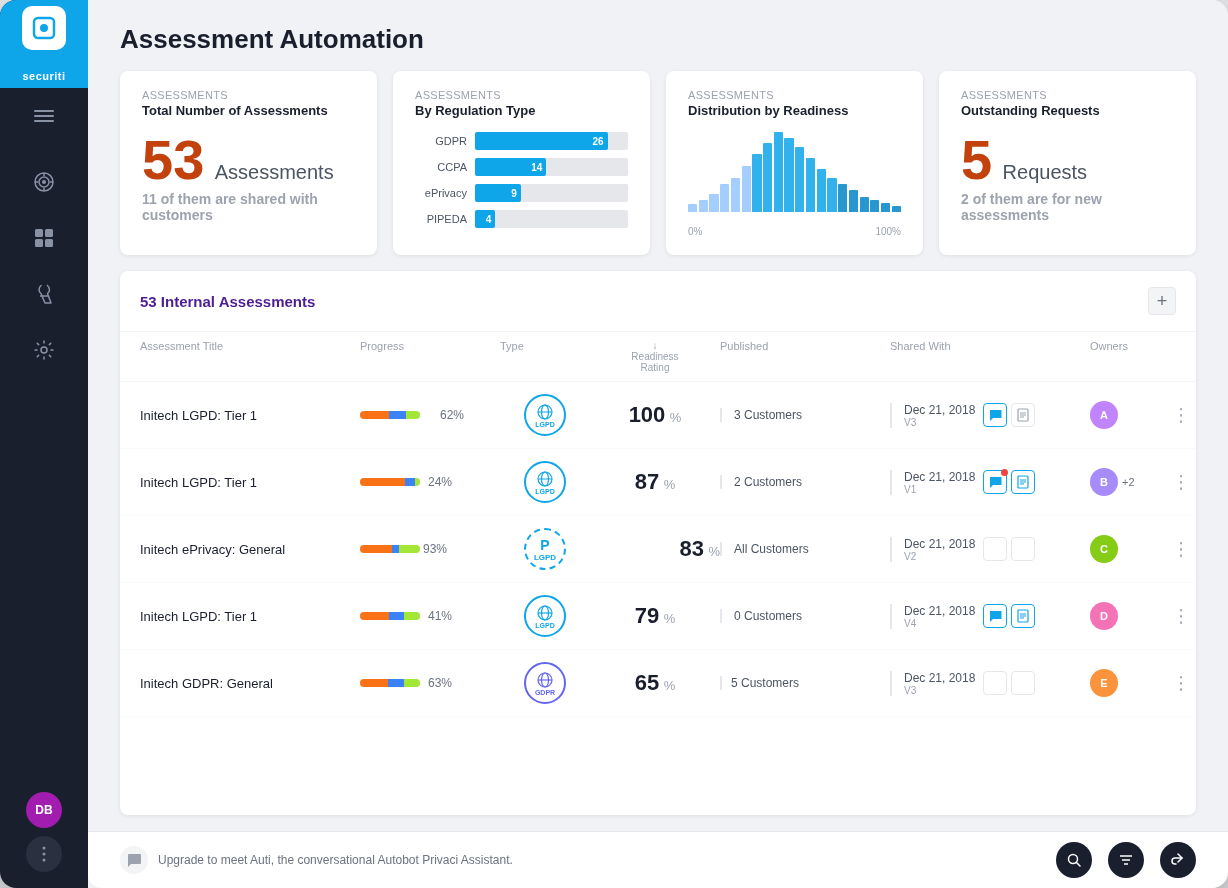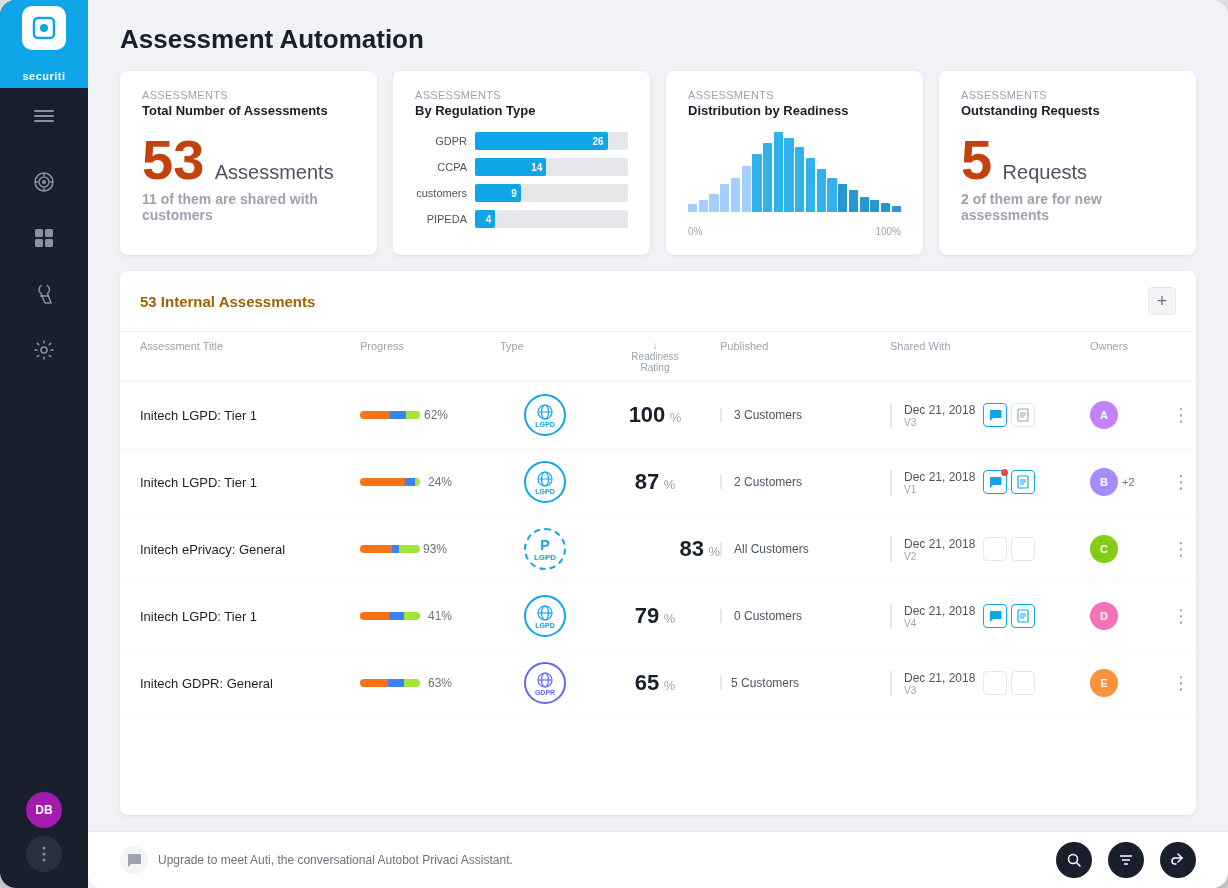--- a/index.html
+++ b/index.html
@@ -259,21 +259,21 @@
       display: flex;
       align-items: center;
       justify-content: space-between;
       padding: 16px 20px;
       border-bottom: 1px solid #f3f4f6;
     }
 
     .table-title {
       font-size: 15px;
       font-weight: 600;
-      color: #a16207;
+      color: #4c1d95;
     }
 
     .add-btn {
       width: 28px;
       height: 28px;
       background: #f3f4f6;
       border: 1px solid #e5e7eb;
       border-radius: 4px;
       display: flex;
       align-items: center;
@@ -471,21 +471,21 @@
   </div>
             <div class="reg-bar-row">
     <span class="reg-bar-label">CCPA</span>
     <div class="reg-bar-track">
       <div class="reg-bar-fill" style="width:46.666666666666664%">
         <span class="reg-bar-value">14</span>
       </div>
     </div>
   </div>
             <div class="reg-bar-row">
-    <span class="reg-bar-label">customers</span>
+    <span class="reg-bar-label">ePrivacy</span>
     <div class="reg-bar-track">
       <div class="reg-bar-fill" style="width:30%">
         <span class="reg-bar-value">9</span>
       </div>
     </div>
   </div>
             <div class="reg-bar-row">
     <span class="reg-bar-label">PIPEDA</span>
     <div class="reg-bar-track">
       <div class="reg-bar-fill" style="width:13.333333333333334%">
@@ -556,21 +556,21 @@
           <span>Rating</span>
         </div>
         <span class="col-header">Published</span>
         <span class="col-header">Shared With</span>
         <span class="col-header">Owners</span>
       </div>
 
       <div class="table-body" id="table-body">
           <div style="display: grid; grid-template-columns: 220px 140px 90px 130px 170px 200px 100px; padding: 12px 20px; border-bottom: 1px solid rgb(249, 250, 251); align-items: center;">
             <div style="font-size: 13px; color: rgb(26, 31, 46); font-weight: 500;">Initech LGPD: Tier 1</div>
-            <div style="display: flex; align-items: center; gap: 4px;">
+            <div style="display: flex; align-items: center; gap: 20px;">
     <div style="width:60px; height:8px; background:#e5e7eb; border-radius:4px; overflow:hidden; display:flex;">
       <div style="width:48.38709677419355%; background:#f97316; height:100%;"></div>
       <div style="width:29.03225806451613%; background:#3b82f6; height:100%;"></div>
       <div style="width:22.58064516129032%; background:#a3e635; height:100%;"></div>
     </div>
     <span style="font-size:12px; color:#6b7280;">62%</span>
   </div>
             <div style="display: flex; justify-content: center;">
     <div style="width:42px; height:42px; border-radius:50%; border:2px solid #0ea5e9; display:flex; flex-direction:column; align-items:center; justify-content:center; font-size:8px; font-weight:700; color:#0ea5e9;">
       <svg width="18" height="18" viewBox="0 0 18 18" fill="none">

